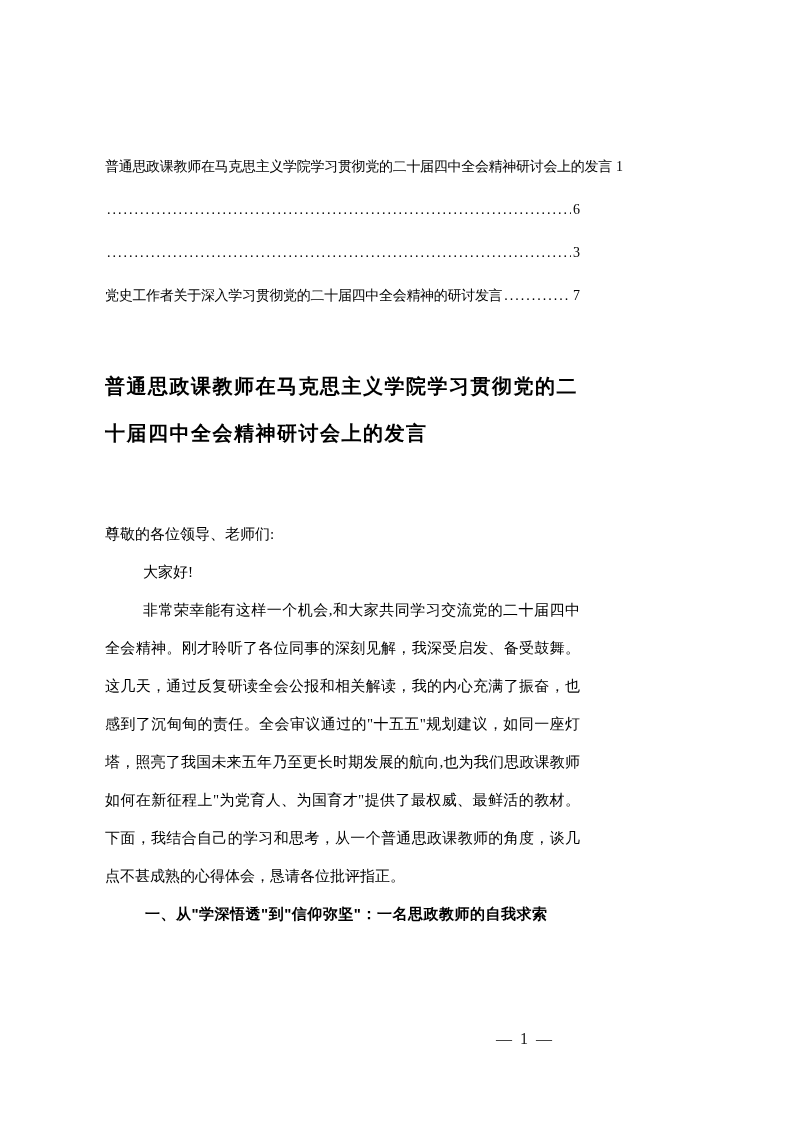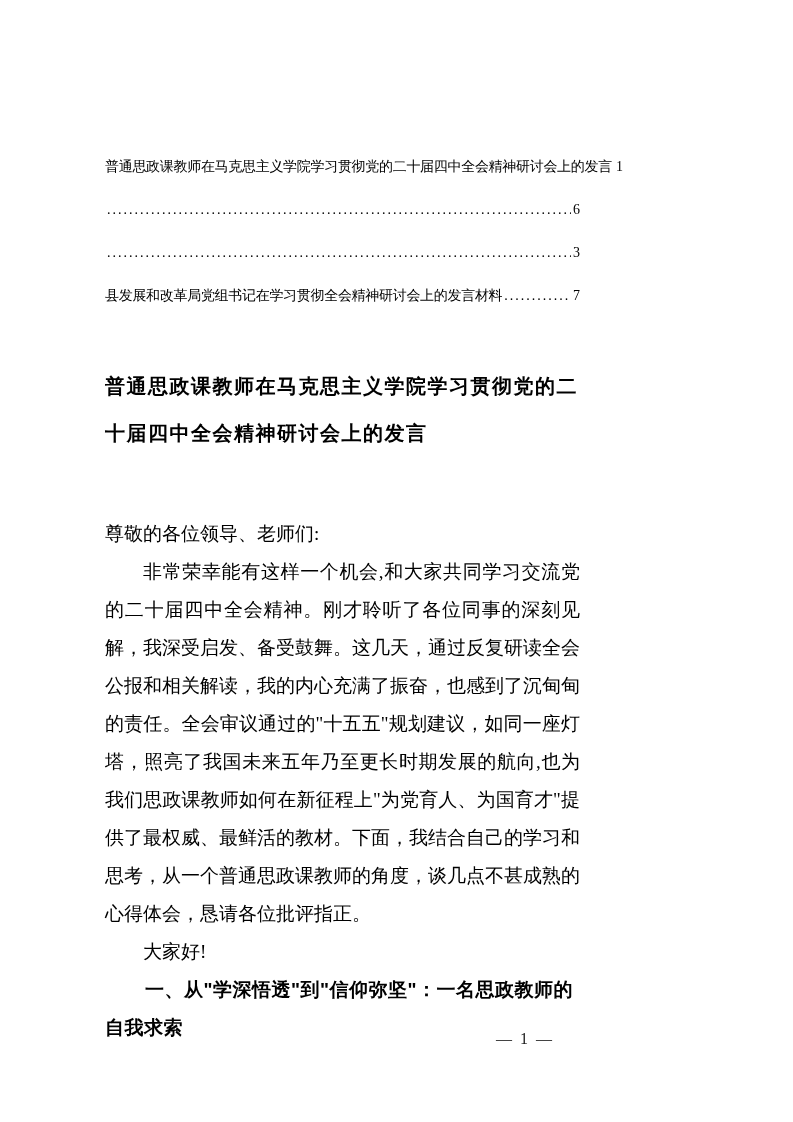--- a/index.html
+++ b/index.html
@@ -42,21 +42,21 @@
     font-family: "Liberation Sans", sans-serif;
     font-weight: bold;
     font-size: 20px;
     line-height: 47px;
     letter-spacing: 1.5px;
   }
   
   .body-block { margin-top: 58px; }
   .body-block p {
     margin: 0;
-    font-size: 19px;
+    font-size: 15px;
     line-height: 38px;
   }
   .indent { text-indent: 38px; }
   .para { text-align: justify; }
   .section-heading {
     font-family: "Liberation Sans", sans-serif;
     font-weight: bold;
     font-size: 20px;
     line-height: 38px;
     text-indent: 40px;
@@ -87,31 +87,31 @@
       </div>
       <div class="toc-entry">
         <span class="toc-leader"></span>
         <span class="toc-page">6</span>
       </div>
       <div class="toc-entry">
         <span class="toc-leader"></span>
         <span class="toc-page">3</span>
       </div>
       <div class="toc-entry">
-        <span class="toc-title">县发展和改革局党组书记在学习贯彻全会精神研讨会上的发言材料</span>
+        <span class="toc-title">党史工作者关于深入学习贯彻党的二十届四中全会精神的研讨发言</span>
         <span class="toc-leader"></span>
         <span class="toc-page">7</span>
       </div>
     </div>
 
     <div class="doc-title">普通思政课教师在马克思主义学院学习贯彻党的二十届四中全会精神研讨会上的发言</div>
 
     <div class="body-block">
       <p>尊敬的各位领导、老师们:</p>
+      <p class="indent">大家好!</p>
       <p class="indent para">非常荣幸能有这样一个机会,和大家共同学习交流党的二十届四中全会精神。刚才聆听了各位同事的深刻见解，我深受启发、备受鼓舞。这几天，通过反复研读全会公报和相关解读，我的内心充满了振奋，也感到了沉甸甸的责任。全会审议通过的"十五五"规划建议，如同一座灯塔，照亮了我国未来五年乃至更长时期发展的航向,也为我们思政课教师如何在新征程上"为党育人、为国育才"提供了最权威、最鲜活的教材。下面，我结合自己的学习和思考，从一个普通思政课教师的角度，谈几点不甚成熟的心得体会，恳请各位批评指正。</p>
-      <p class="indent">大家好!</p>
       <p class="section-heading">一、从"学深悟透"到"信仰弥坚"：一名思政教师的自我求索</p>
     </div>
 
   </div>
 
   <div class="footer">— 1 —</div>
 </div>
 
 </body></html>

